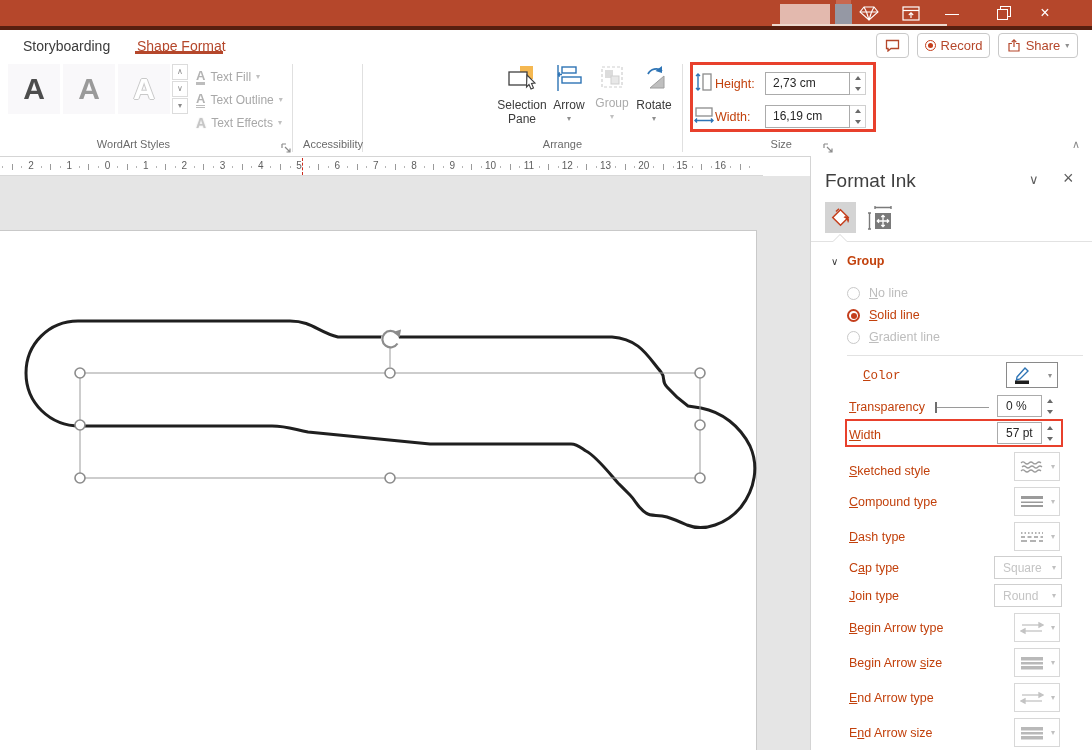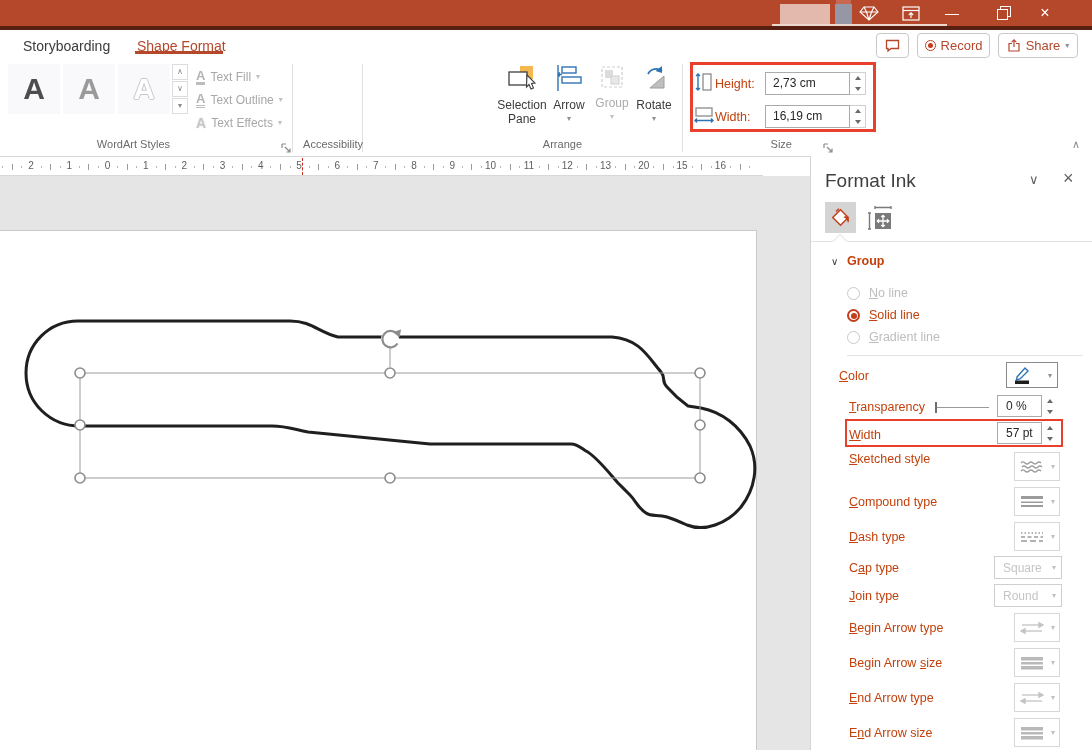--- a/index.html
+++ b/index.html
@@ -407,21 +407,21 @@
 
     <div class="abs radio radio-dis" style="left:36px;top:131px;"></div>
     <div class="abs pane-lbl-dis" style="left:58px;top:130px;"><u>N</u>o line</div>
     <div class="abs radio radio-sel" style="left:36px;top:153px;"></div>
     <div class="abs pane-lbl" style="left:58px;top:152px;"><u>S</u>olid line</div>
     <div class="abs radio radio-dis" style="left:36px;top:175px;"></div>
     <div class="abs pane-lbl-dis" style="left:58px;top:174px;"><u>G</u>radient line</div>
 
     <div class="abs hr" style="left:36px;top:199px;width:236px;"></div>
 
-    <div class="abs pane-lbl" style="left:28px;top:213px;"><u>C</u>olor</div>
+    <div class="abs pane-lbl" style="left:52px;top:213px;font-family:Liberation Mono, monospace;"><u>C</u>olor</div>
     <div class="abs" style="left:195px;top:206px;width:52px;height:26px;border:1px solid #8A8A8A;box-sizing:border-box;background:#fff;display:flex;align-items:center;justify-content:space-between;padding:0 5px;">
       <svg width="20" height="18" viewBox="0 0 20 18">
         <path d="M5 11 L13 2 L16 5 L8 13 L4.5 14 Z" fill="#fff" stroke="#2E74B5" stroke-width="1.4"></path>
         <rect x="3" y="14.5" width="14" height="3.5" fill="#1F1F1F"></rect>
       </svg>
       <span class="chev">▾</span>
     </div>
 
     <div class="abs pane-lbl" style="left:38px;top:244px;"><u>T</u>ransparency</div>
     <div class="abs" style="left:124px;top:251px;width:54px;height:1px;background:#9A9A9A;"></div>
@@ -441,21 +441,21 @@
     <div class="abs spincol" style="left:231px;top:266px;height:22px;border:none;">
       <span class="sp">
           <span class="tri-up"></span>
         </span>
         <span class="sp">
           <span class="tri-dn"></span>
         </span>
     </div>
     <div class="abs annot" style="left:34px;top:263px;width:218px;height:28px;border-width:2px;pointer-events:none;"></div>
 
-    <div class="abs pane-lbl" style="left:38px;top:296px;"><u>S</u>ketched style</div>
+    <div class="abs pane-lbl" style="left:38px;top:308px;"><u>S</u>ketched style</div>
     <div class="abs dd-icon-btn" style="left:203px;top:296px;">
       <svg width="24" height="16" viewBox="0 0 24 16">
         <g fill="none" stroke="#9B9B9B" stroke-width="1.2">
           <path d="M1 4 Q3 2 5 4 T9 4 T13 4 T17 4 T21 4"></path>
           <path d="M2 8 Q4 6 6 8 T10 8 T14 8 T18 8 T22 8"></path>
           <path d="M1 12 Q3 10 5 12 T9 12 T13 12 T17 12 T21 12"></path>
         </g>
       </svg>
       <span class="chev-dis">▾</span>
     </div>

